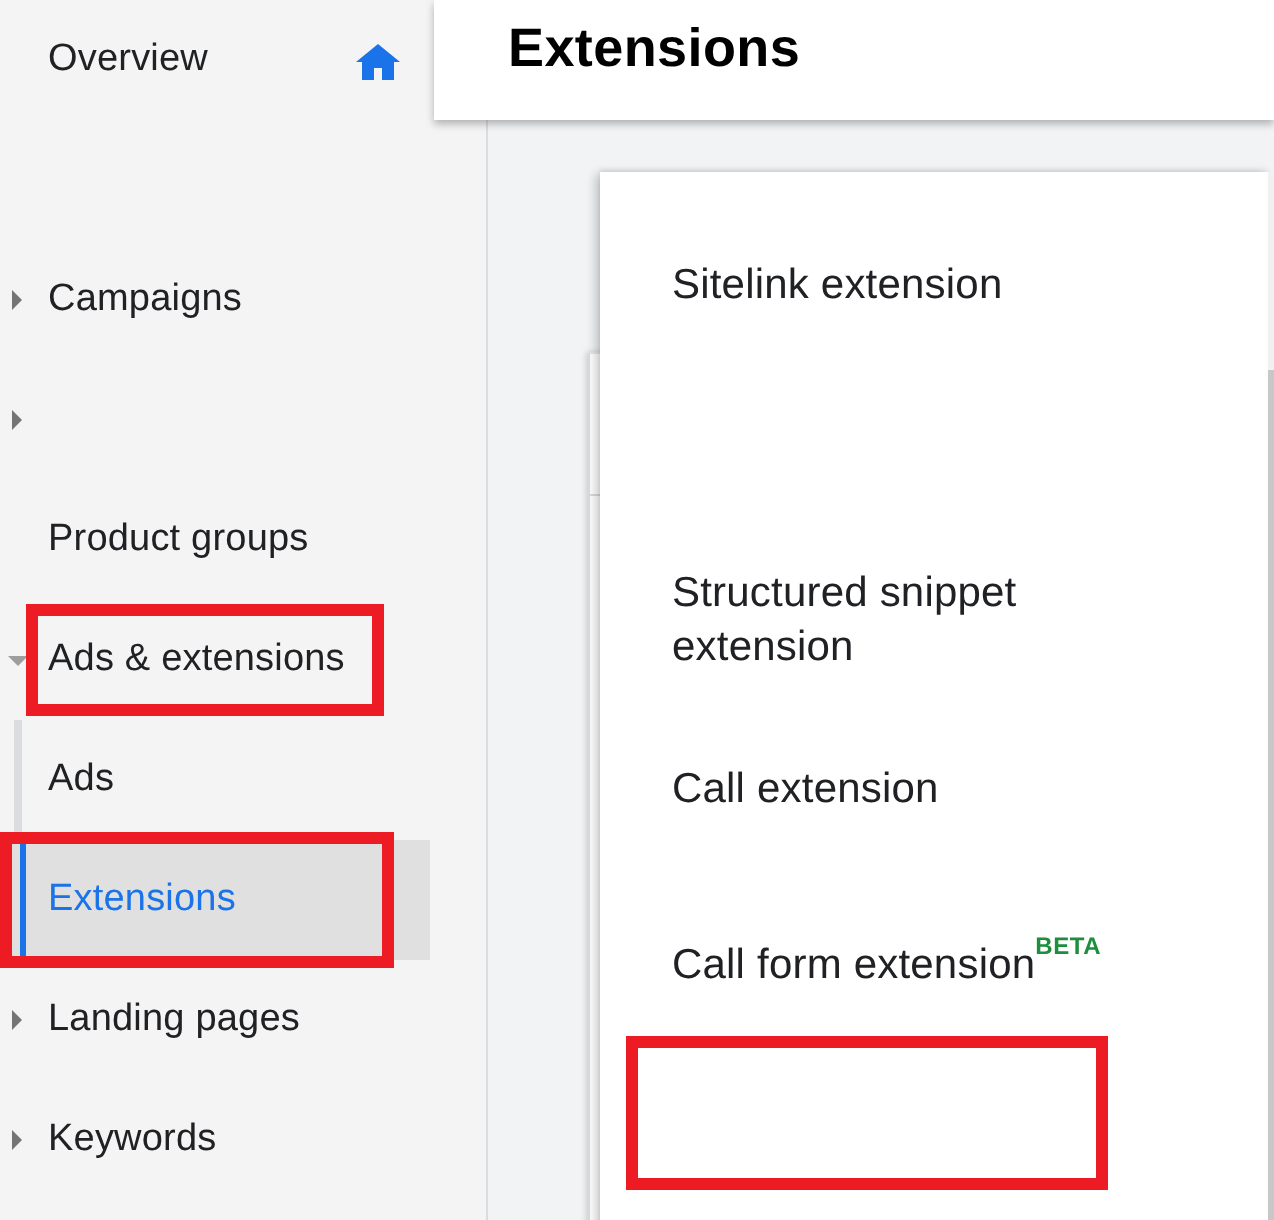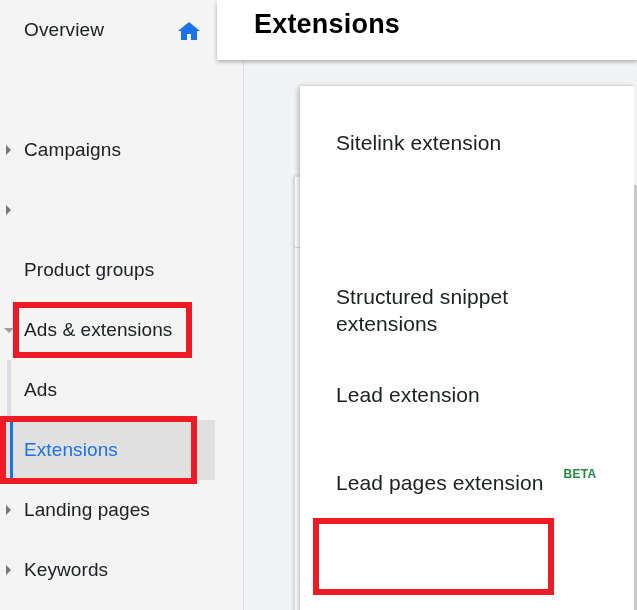--- a/index.html
+++ b/index.html
@@ -74,21 +74,21 @@
     .menu-item {
       position: absolute; left: 0; width: 368px; display: flex; align-items: center;
       cursor: pointer;
     }
     .menu-item .label {
       position: absolute; left: 36px; font-size: 21px; color: #202124; line-height: 27px;
       letter-spacing: 0.1px;
     }
     .beta {
       font-size: 12px; font-weight: bold; color: #1e8e3e; vertical-align: 12px;
-      margin-left: 20px; letter-spacing: 0.3px;
+      margin-left: 0; letter-spacing: 0.3px;
     }
     .scrollbar {
       position: absolute; left: 634px; top: 86px; width: 3px; height: 524px; background: #f1f1f1;
     }
     .scrollbar-thumb {
       position: absolute; left: 634px; top: 185px; width: 3px; height: 425px; background: #c8c8c8;
     }
   </style>
 </head>
 <body>
@@ -140,27 +140,27 @@
 
   <div class="under-card">
     <div class="line"></div>
   </div>
 
   <div class="menu">
     <div class="menu-item" style="top:28px;height:56px">
       <span class="label">Sitelink extension</span>
     </div>
     <div class="menu-item" style="top:192px;height:64px">
-      <span class="label" style="width:220px">Structured snippet extensions</span>
+      <span class="label" style="width:220px">Structured snippet extension</span>
     </div>
     <div class="menu-item" style="top:280px;height:56px">
-      <span class="label">Lead extension</span>
+      <span class="label">Call extension</span>
     </div>
     <div class="menu-item" style="top:364px;height:56px">
-      <span class="label"><span>Lead pages extension</span><span class="beta">BETA</span></span>
+      <span class="label"><span>Call form extension</span><span class="beta">BETA</span></span>
     </div>
   </div>
   <div class="scrollbar"></div>
   <div class="scrollbar-thumb"></div>
 
   <div class="hl" style="left:13px;top:302px;width:179px;height:56px"></div>
   <div class="hl" style="left:0;top:416px;width:197px;height:68px"></div>
   <div class="hl" style="left:313px;top:518px;width:241px;height:77px"></div>
 
 </div>

